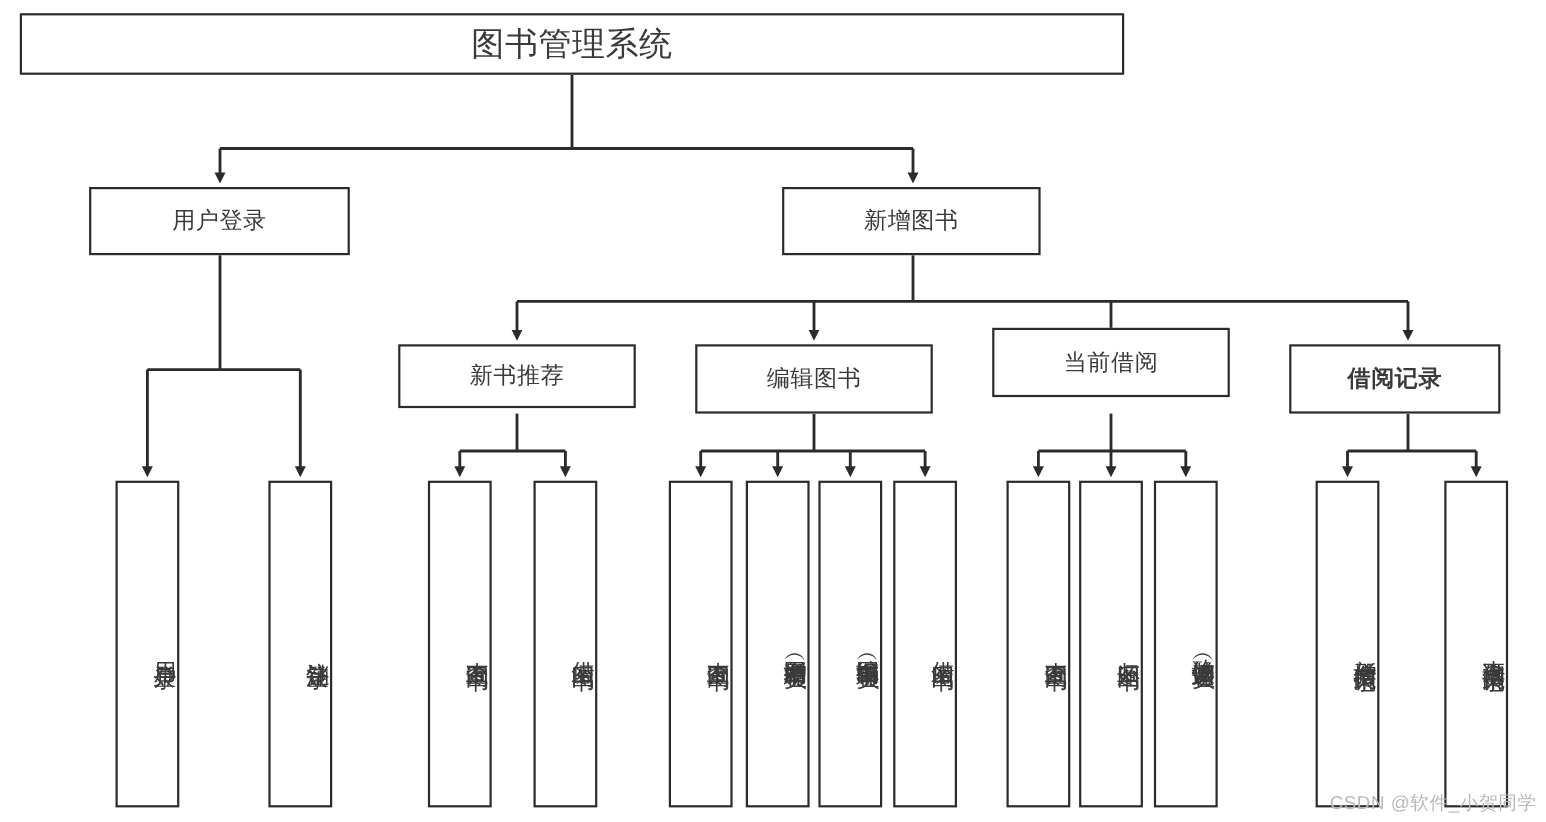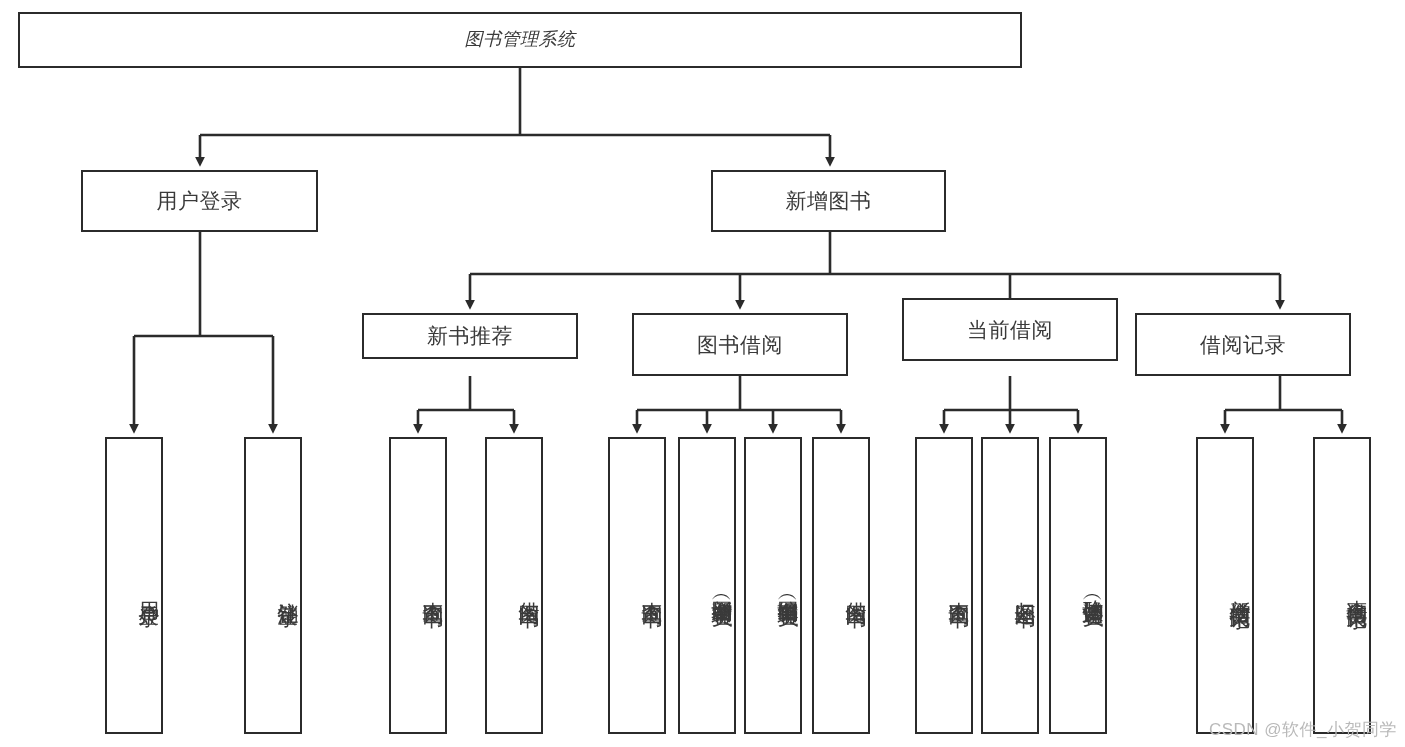--- a/index.html
+++ b/index.html
@@ -38,22 +38,21 @@
     text-align: center;
     z-index: 2;
   }
   .node-h {
     font-size: 21px;
     letter-spacing: 0.5px;
     line-height: 1.1;
     white-space: nowrap;
   }
   .node-root {
-    font-size: 18px;
-    font-style: italic;
+    font-size: 30px;
   }
   .node-v {
     writing-mode: vertical-rl;
     text-orientation: upright;
     font-size: 21px;
     letter-spacing: 2px;
     line-height: 1.15;
     align-items: flex-start;
     justify-content: center;
     padding-top: 6px;
@@ -133,30 +132,30 @@
     <span>图书管理系统</span>
   </div>
 
   <div class="node node-h" style="left:81px; top:170px; width:237px; height:62px;">
     <span>用户登录</span>
   </div>
   <div class="node node-h" style="left:711px; top:170px; width:235px; height:62px;">
     <span>新增图书</span>
   </div>
 
-  <div class="node node-h" style="left:362px; top:313px; width:216px; height:46px;">
+  <div class="node node-h" style="left:362px; top:313px; width:216px; height:58px;">
     <span>新书推荐</span>
   </div>
   <div class="node node-h" style="left:632px; top:313px; width:216px; height:63px;">
-    <span>图书借阅</span>
+    <span>编辑图书</span>
   </div>
   <div class="node node-h" style="left:902px; top:298px; width:216px; height:63px;">
     <span>当前借阅</span>
   </div>
-  <div class="node node-h" style="left:1135px; top:313px; width:216px; height:63px;">
+  <div class="node node-h" style="left:1172px; top:313px; width:192px; height:63px;font-weight:bold;">
     <span>借阅记录</span>
   </div>
 
   <div class="node node-v" style="left:105px; top:437px; width:58px; height:297px;">
     <span>用户登录</span>
   </div>
   <div class="node node-v" style="left:244px; top:437px; width:58px; height:297px;">
     <span>注销登录</span>
   </div>
 

